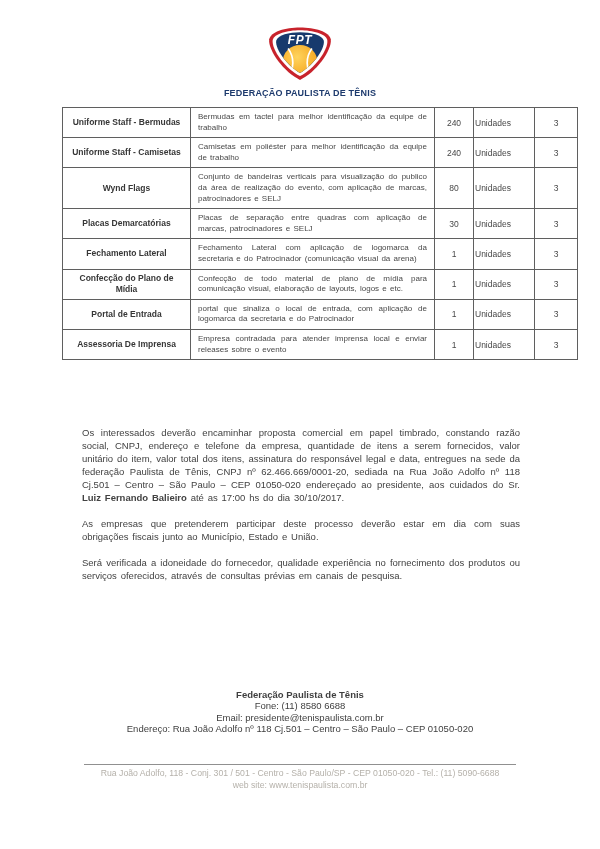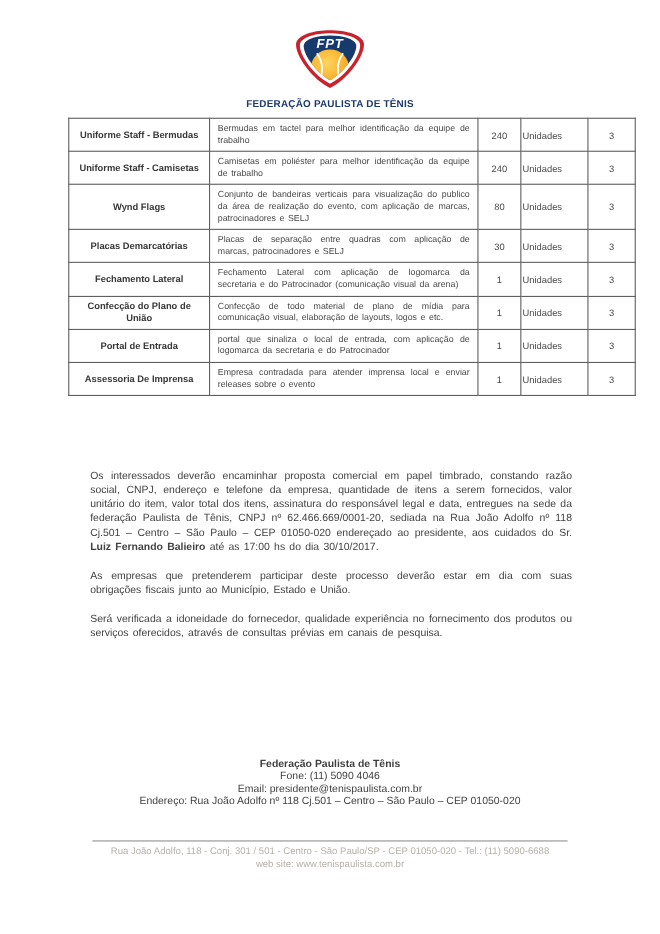--- a/index.html
+++ b/index.html
@@ -154,21 +154,21 @@
         <td class="c-score">3</td>
       </tr>
       <tr>
         <td class="c-item">Fechamento Lateral</td>
         <td class="c-desc">Fechamento Lateral com aplicação de logomarca da secretaria e do Patrocinador (comunicação visual da arena)</td>
         <td class="c-qty">1</td>
         <td class="c-unit">Unidades</td>
         <td class="c-score">3</td>
       </tr>
       <tr>
-        <td class="c-item">Confecção do Plano de União</td>
+        <td class="c-item">Confecção do Plano de Mídia</td>
         <td class="c-desc">Confecção de todo material de plano de mídia para comunicação visual, elaboração de layouts, logos e etc.</td>
         <td class="c-qty">1</td>
         <td class="c-unit">Unidades</td>
         <td class="c-score">3</td>
       </tr>
       <tr>
         <td class="c-item">Portal de Entrada</td>
         <td class="c-desc">portal que sinaliza o local de entrada, com aplicação de logomarca da secretaria e do Patrocinador</td>
         <td class="c-qty">1</td>
         <td class="c-unit">Unidades</td>
@@ -185,21 +185,21 @@
   </table>
 
   <div class="body-text">
     <p class="gap-after"><span>Os interessados deverão encaminhar proposta comercial em papel timbrado, constando razão social, CNPJ, endereço e telefone da empresa, quantidade de itens a serem fornecidos, valor unitário do item, valor total dos itens, assinatura do responsável legal e data, entregues na sede da federação Paulista de Tênis, CNPJ nº 62.466.669/0001-20, sediada na Rua João Adolfo nº 118 Cj.501 – Centro – São Paulo – CEP 01050-020 endereçado ao presidente, aos cuidados do Sr. </span><span class="bold-name">Luiz Fernando Balieiro</span><span> até as 17:00 hs do dia 30/10/2017.</span></p>
     <p class="gap-after">As empresas que pretenderem participar deste processo deverão estar em dia com suas obrigações fiscais junto ao Município, Estado e União.</p>
     <p>Será verificada a idoneidade do fornecedor, qualidade experiência no fornecimento dos produtos ou serviços oferecidos, através de consultas prévias em canais de pesquisa.</p>
   </div>
 
   <div class="contact">
     <div class="contact-name">Federação Paulista de Tênis</div>
-    <div>Fone: (11) 5090 4046</div>
+    <div>Fone: (11) 8580 6688</div>
     <div>Email: presidente@tenispaulista.com.br</div>
     <div>Endereço: Rua João Adolfo nº 118 Cj.501 – Centro – São Paulo – CEP 01050-020</div>
   </div>
 
   <div class="footer">
     <div class="footer-divider"></div>
     <div class="footer-line">Rua João Adolfo, 118 - Conj. 301 / 501 - Centro - São Paulo/SP - CEP 01050-020 - Tel.: (11) 5090-6688</div>
     <div class="footer-line">web site: www.tenispaulista.com.br</div>
   </div>
 

